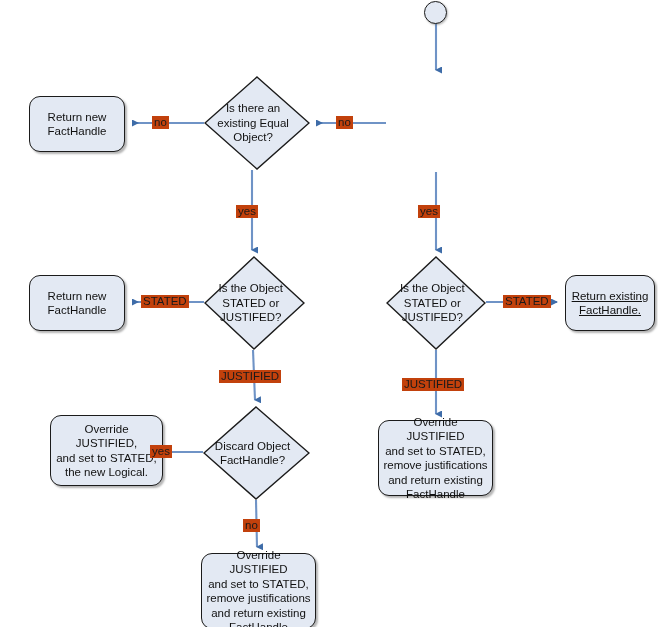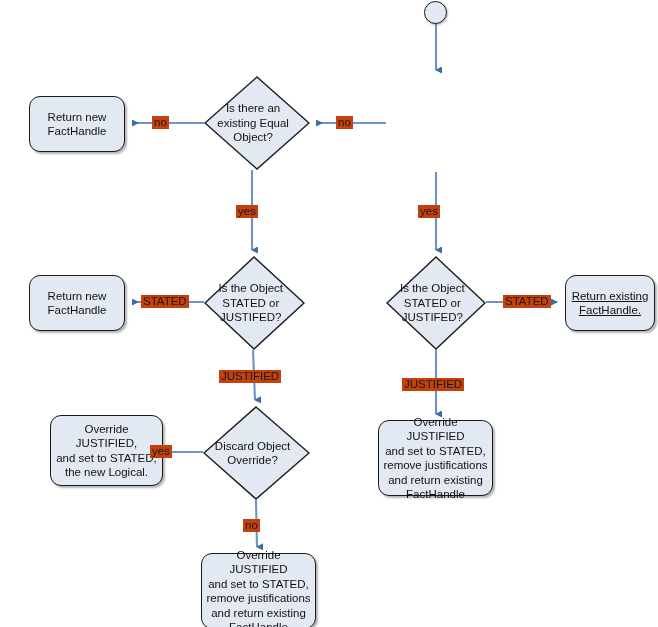--- a/index.html
+++ b/index.html
@@ -212,21 +212,21 @@
     </span>
   </div>
 
   <div class="node diamond" style="left:203px; top:406px; width:107px; height:94px;">
     <svg class="shape" viewBox="0 0 107 94" preserveAspectRatio="none">
       <polygon points="53,1 106,47 53,93 1,47" fill="#e3e9f3" stroke="#1b1b1b" stroke-width="1.4"></polygon>
     </svg>
     <div class="dlabel">
       <span>
         <span>Discard Object</span>
-        <span>Override?</span>
+        <span>FactHandle?</span>
       </span>
     </div>
   </div>
 
   <div class="node box" style="left:2px; top:415px; width:113px; height:71px;margin-left:48px;">
     <span>
       <span>Override JUSTIFIED,</span>
       <span>and set to STATED,</span>
       <span>the new Logical.</span>
     </span>

